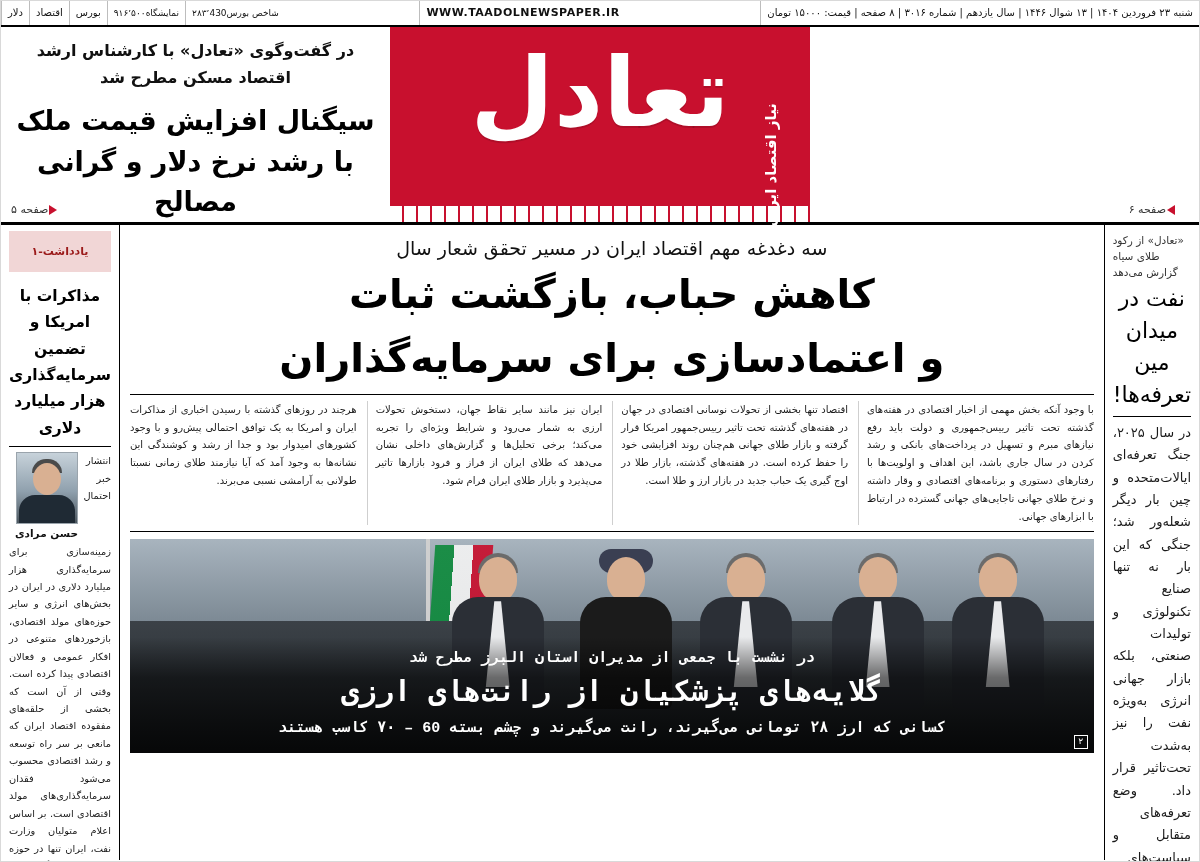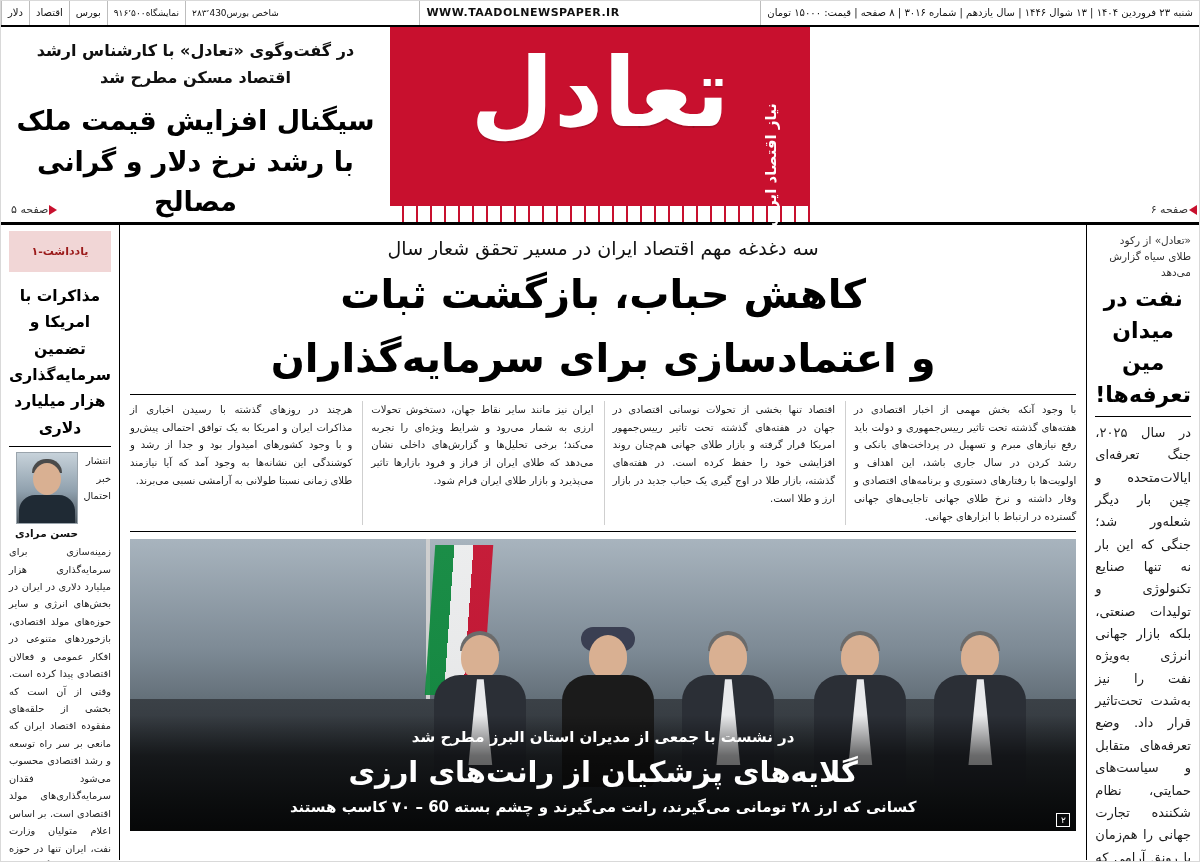--- a/index.html
+++ b/index.html
@@ -86,21 +86,21 @@
     font-size: 25px;
   }
   .pagemark {
     position: absolute;
     bottom: 6px;
     font-size: 11px;
     color: #333;
     display: flex; align-items: center; gap: 1px;
   }
   .pagemark.left { left: 10px; }
-  .pagemark.right { right: 2px; }
+  .pagemark.right { right: 24px; }
   .tri {
     width: 0; height: 0;
     border-top: 5px solid transparent;
     border-bottom: 5px solid transparent;
   }
   .tri.r { border-left: 8px solid #c8102e; }
   .tri.l { border-right: 8px solid #c8102e; }
 
   .logo-wrap {
     width: 420px;
@@ -164,27 +164,27 @@
   }
   .col-main {
     flex: 1 1 auto;
     padding: 6px 10px 0 10px;
   }
 
   
   .kicker {
     font-size: 10.5px;
     color: #333;
-    text-align: right;
+    text-align: left;
     margin: 2px 0 3px 0;
     line-height: 1.5;
   }
   .side-head {
     font-size: 22px;
-    font-weight: bold;
+    font-weight: normal;
     text-align: center;
     line-height: 1.45;
     color: #000;
     margin-bottom: 5px;
   }
   .side-head.sm { font-size: 20px; }
   .rule { border: 0; border-top: 1px solid #000; margin: 5px 0; }
   .body-text {
     font-size: 13px;
     line-height: 1.72;
@@ -231,23 +231,24 @@
     text-align: justify;
     color: #1a1a1a;
     border-left: 1px solid #cfcfcf;
     padding-left: 8px;
   }
   .main-cols .c:last-child { border-left: none; padding-left: 0; }
 
   .photo {
     position: relative;
     margin-top: 7px;
-    height: 292px;
+    height: 214px;
     overflow: hidden;
     background: #0c4a6e;
+    font-family: Liberation Mono, monospace;
   }
   .photo .sky {
     position: absolute; inset: 0;
     background: linear-gradient(180deg,#a8b4be 0%, #7d8a95 38%, #4d5860 70%, #2d343a 100%);
   }
   .photo .flag {
     position: absolute; left: 300px; top: 6px;
     width: 58px; height: 150px;
     background: linear-gradient(90deg,#0f8a3d 0%,#0f8a3d 33%,#f2f2f2 33%,#f2f2f2 66%,#c8102e 66%,#c8102e 100%);
     opacity: .92;

